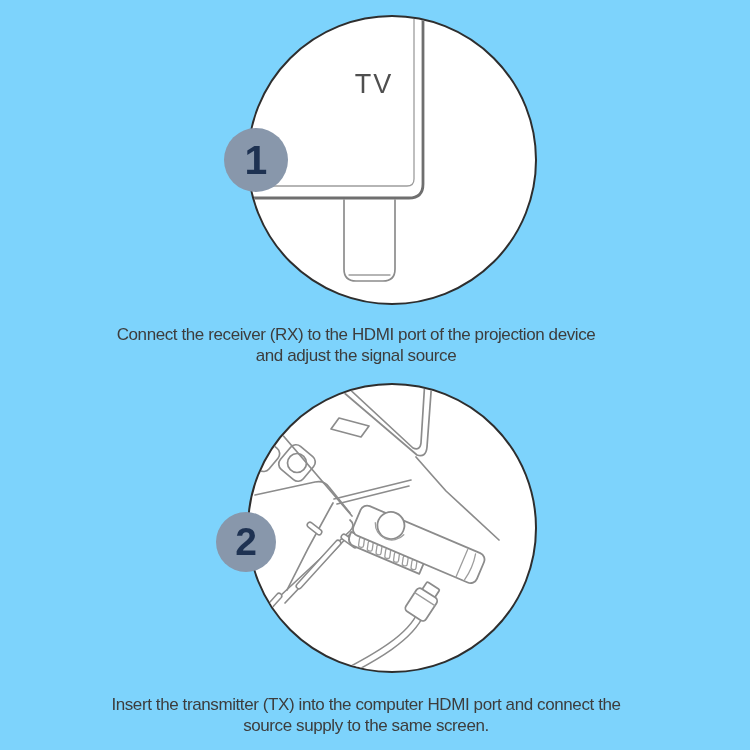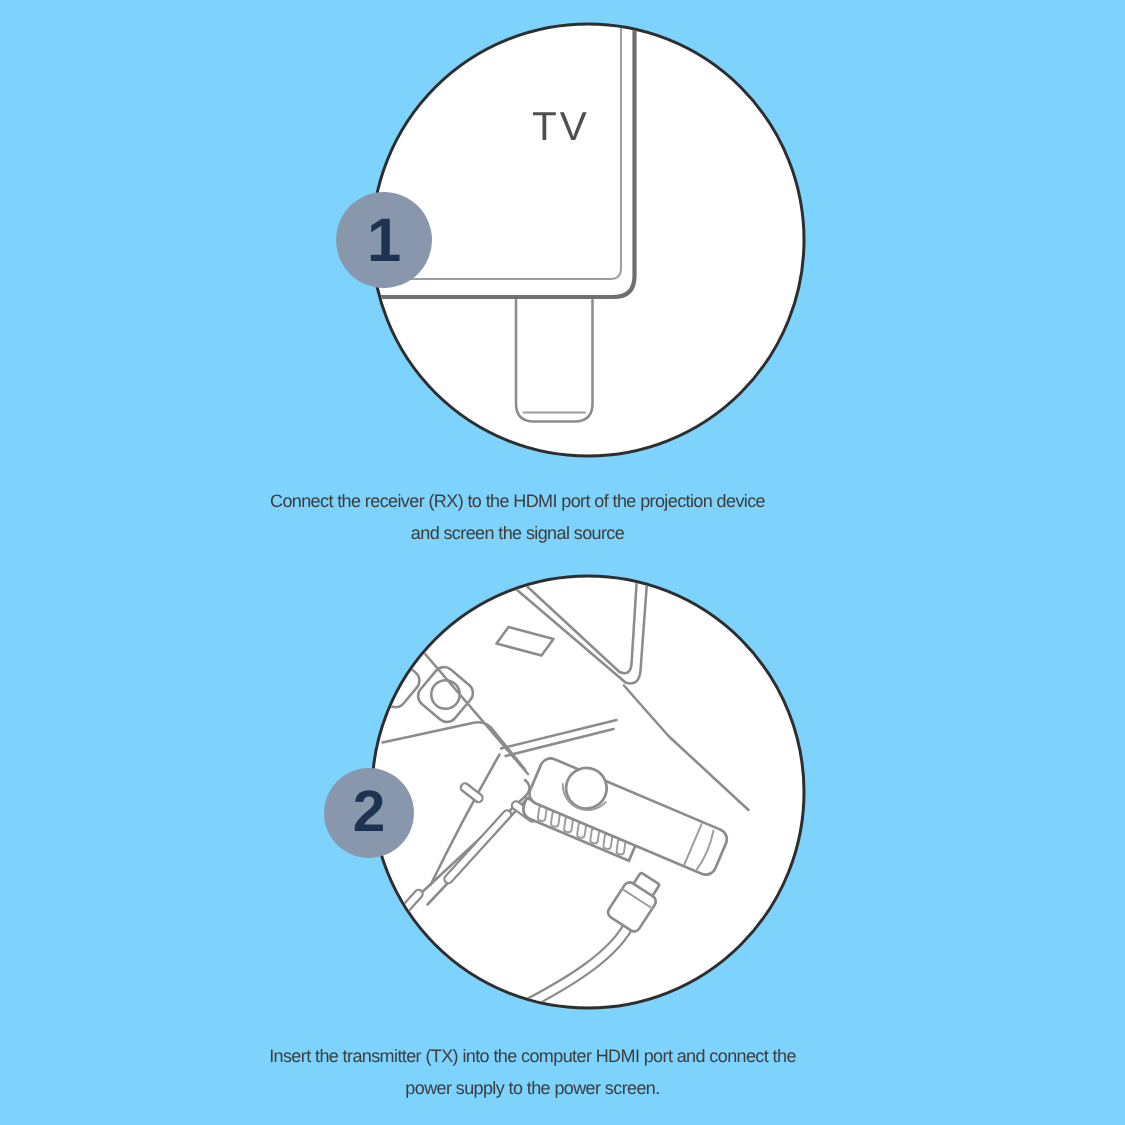--- a/index.html
+++ b/index.html
@@ -27,22 +27,22 @@
 
   .badge{
     position:absolute;border-radius:50%;background:var(--badge-bg);
     color:var(--badge-text);display:flex;align-items:center;justify-content:center;
     font-weight:bold;z-index:5;
   }
   #badge1{left:224px;top:128px;width:64px;height:64px;font-size:41px;}
   #badge2{left:216px;top:512px;width:60px;height:60px;font-size:39px;}
 
   .caption{
-    position:absolute;left:5px;width:680px;text-align:center;
-    color:var(--caption-text);font-size:12px;line-height:21px;letter-spacing:-0.4px;
+    position:absolute;left:16px;width:680px;text-align:center;
+    color:var(--caption-text);font-size:17px;line-height:21px;letter-spacing:-0.4px;
   }
   #caption1{top:324px;}
   #caption2{top:694px;padding-left:20px;}
 
   
   .sk   {stroke:var(--sketch);stroke-width:1.7;fill:none;stroke-linecap:round;stroke-linejoin:round;}
   .sk-thin{stroke:var(--sketch-light);stroke-width:1.3;fill:none;stroke-linecap:round;stroke-linejoin:round;}
   .sk-dark{stroke:var(--sketch-dark);stroke-width:2.8;fill:none;stroke-linecap:round;stroke-linejoin:round;}
   .sk-fill{stroke:var(--sketch);stroke-width:1.8;fill:#ffffff;stroke-linecap:round;stroke-linejoin:round;}
   .tube-out{stroke:var(--sketch);stroke-width:8;fill:none;stroke-linecap:round;}
@@ -69,21 +69,21 @@
         <path class="sk-dark" d="M -30 181 L 160 181 Q 174 181 174 167 L 174 -10"></path>
       </g>
       <text class="tv-label" x="125" y="76" text-anchor="middle">TV</text>
     </svg>
   </div>
   <div class="badge" id="badge1">
     <span>1</span>
   </div>
   <div class="caption" id="caption1">
     <div>Connect the receiver (RX) to the HDMI port of the projection device</div>
-    <div>and screen the signal source</div>
+    <div>and adjust the signal source</div>
   </div>
 
   <div class="step-circle" id="circle2">
     <svg width="290" height="290" viewBox="0 0 290 290">
       <g>
 
         <path class="sk" d="M 183 -6 L 178 62 Q 177 73 168 70 L 93 6"></path>
         <path class="sk" d="M 176 -6 L 172 58 Q 171 66 164 63 L 96 0"></path>
 
         <path class="sk" d="M 167 72 Q 181 88 197 106 L 250 155"></path>
@@ -148,16 +148,16 @@
         <rect class="sk-fill" x="160" y="206" width="24" height="27" rx="4"></rect>
         <path class="sk-thin" d="M 160 213 L 184 213"></path>
       </g>
     </svg>
   </div>
   <div class="badge" id="badge2">
     <span>2</span>
   </div>
   <div class="caption" id="caption2">
     <div>Insert the transmitter (TX) into the computer HDMI port and connect the</div>
-    <div>power supply to the power screen.</div>
+    <div>source supply to the same screen.</div>
   </div>
 
 </div>
 
 </body></html>

